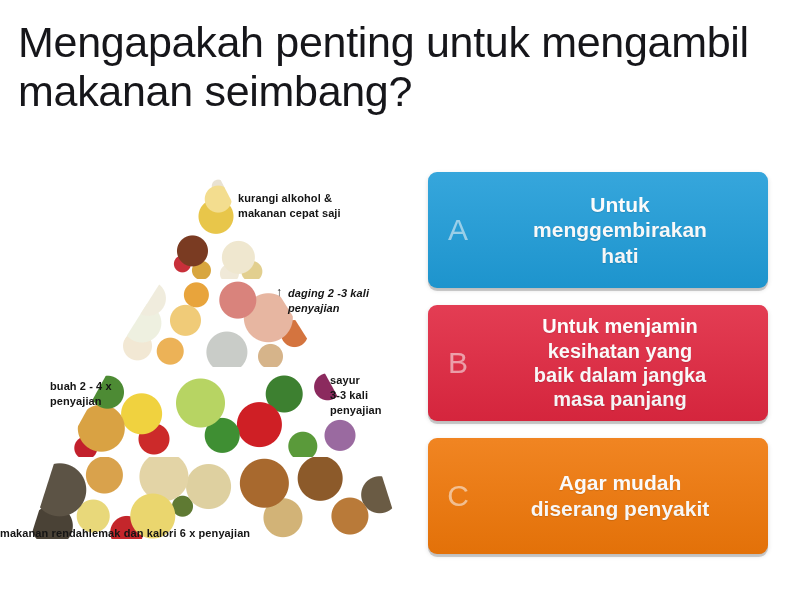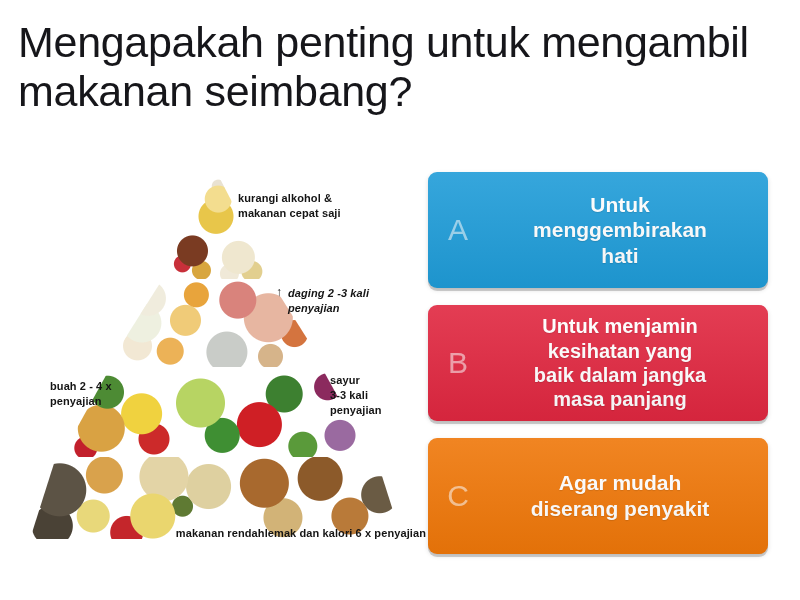--- a/index.html
+++ b/index.html
@@ -113,21 +113,21 @@
     position:absolute;
     font-size:11px; font-weight:700; color:#141414;
     line-height:1.38; letter-spacing:0.1px;
     white-space:pre-line;
   }
   .lbl-top   { left:238px; top:191px; }
   .lbl-dairy { left:30px;  top:264px; }
   .lbl-meat  { left:288px; top:286px;font-style:italic; }
   .lbl-fruit { left:50px;  top:379px; }
   .lbl-veg   { left:330px; top:373px; }
-  .lbl-base  { left:8px;  top:526px; width:418px; text-align:right; }
+  .lbl-base  { left:0;  top:526px; width:418px; text-align:left; }
   .meat-tick{
     position:absolute; left:276px; top:285px;
     font-size:12px; color:#1a1a1a; font-weight:700;
   }
 
   
   .answers{ position:absolute; left:428px; top:172px; width:340px; }
 
   .answer{
     position:relative;

